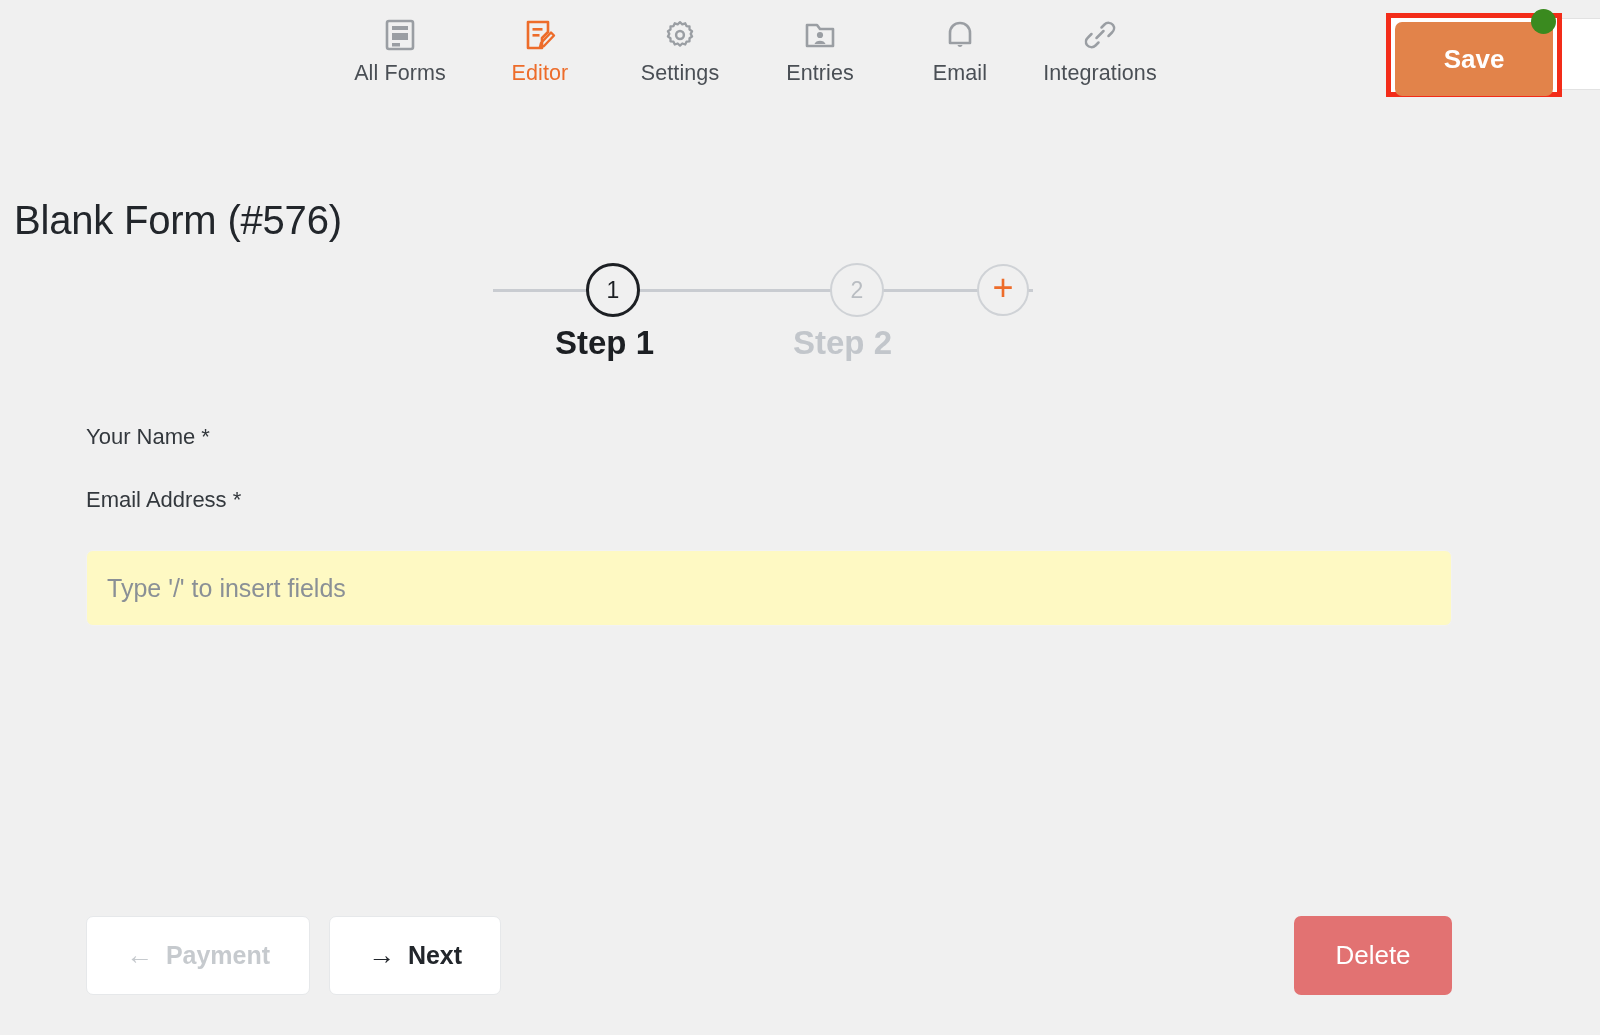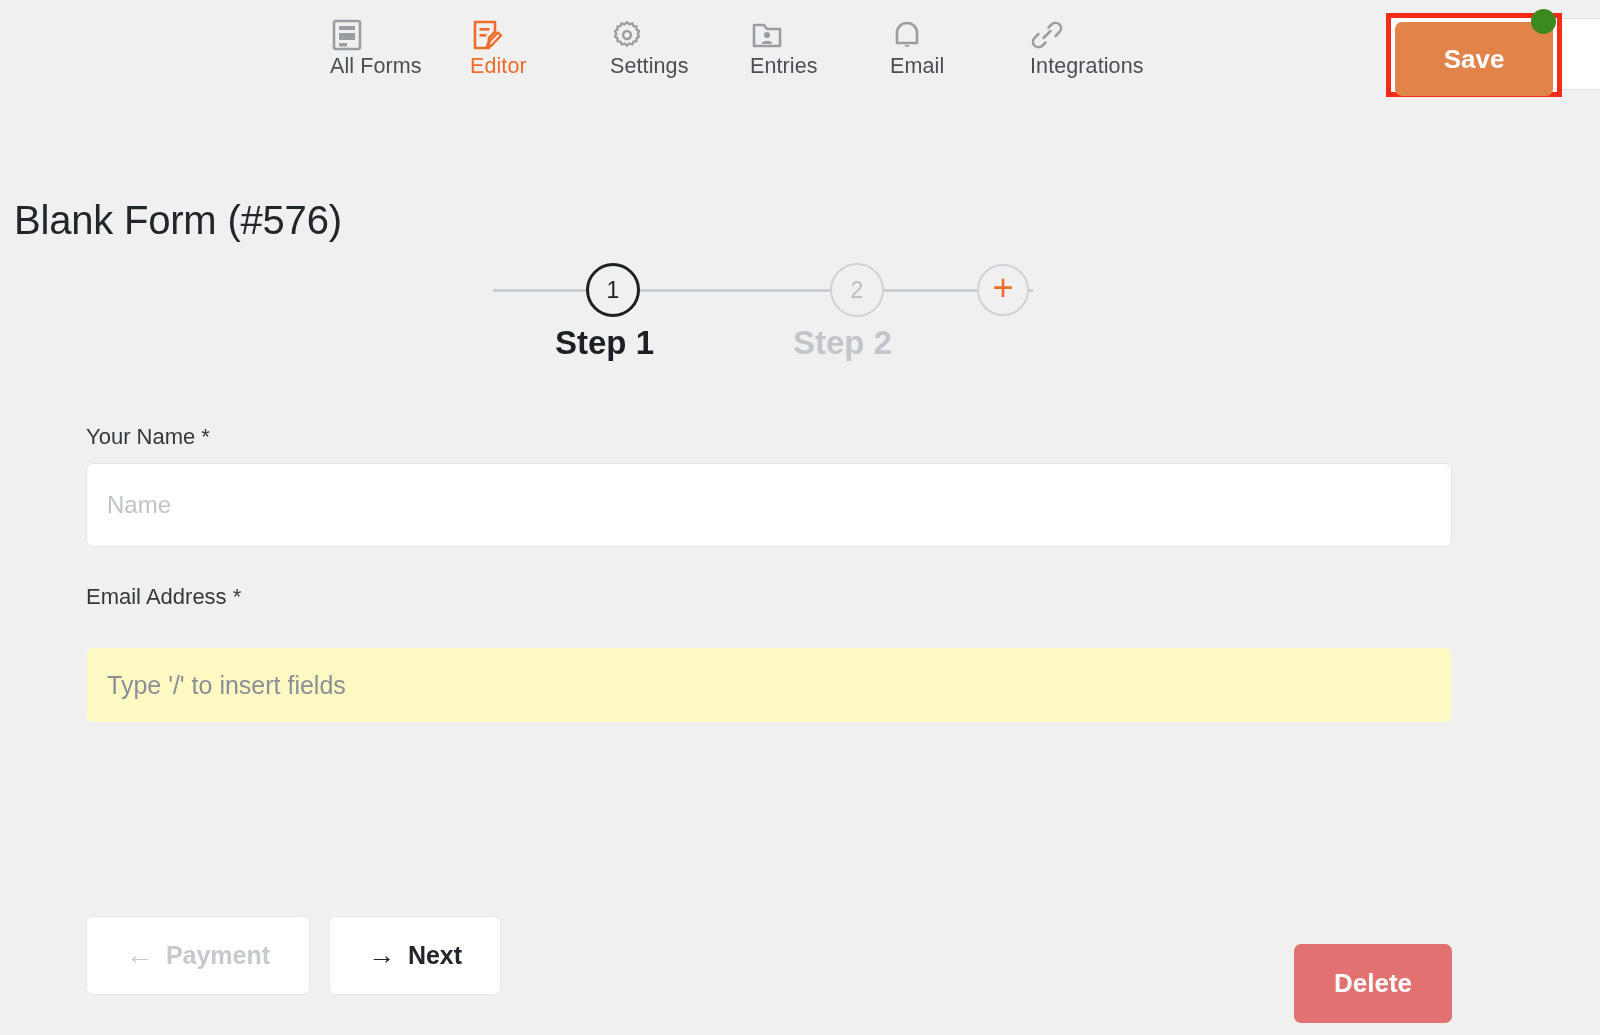--- a/index.html
+++ b/index.html
@@ -28,22 +28,22 @@
     left: 330px;
     top: 18px;
     display: flex;
     align-items: flex-start;
     gap: 0px;
   }
   .nav-item {
     width: 140px;
     display: flex;
     flex-direction: column;
-    align-items: flex-start;
-    gap: 2px;
+    align-items: center;
+    gap: 9px;
     cursor: pointer;
     user-select: none;
   }
   .nav-item .nav-icon {
     width: 34px; height: 34px;
     display: flex; align-items: center; justify-content: center;
   }
   .nav-item .nav-label {
     font-size: 21.5px;
     color: #4a4f55;
@@ -262,23 +262,22 @@
     right: 0;
     top: 0;
     width: 158px;
     height: 79px;
     background: #e27272;
     border: none;
     border-radius: 7px;
     color: #ffffff;
     font-family: "Liberation Sans", sans-serif;
     font-size: 26px;
-    font-weight: bold;
-    cursor: pointer;
-    margin-top: 28px;
+    font-weight: normal;
+    cursor: pointer;
   }
 </style>
 </head>
 <body>
 
 <div class="topbar">
 
   <div class="save-panel-edge"></div>
 
   <div class="nav-items">
@@ -366,21 +365,20 @@
     <div class="step-node add">+</div>
   </div>
   <div class="step-label l1">Step 1</div>
   <div class="step-label l2">Step 2</div>
 </div>
 
 <div class="form-area">
 
   <div class="field">
     <label class="field-label">Your Name *</label>
-    <input class="field-input" type="text" placeholder="Name" style="">
   </div>
 
   <div class="field">
     <label class="field-label">Email Address *</label>
   </div>
 
   <div class="field">
     <input class="field-input rich" type="text" placeholder="Type '/' to insert fields" style="">
   </div>
 

